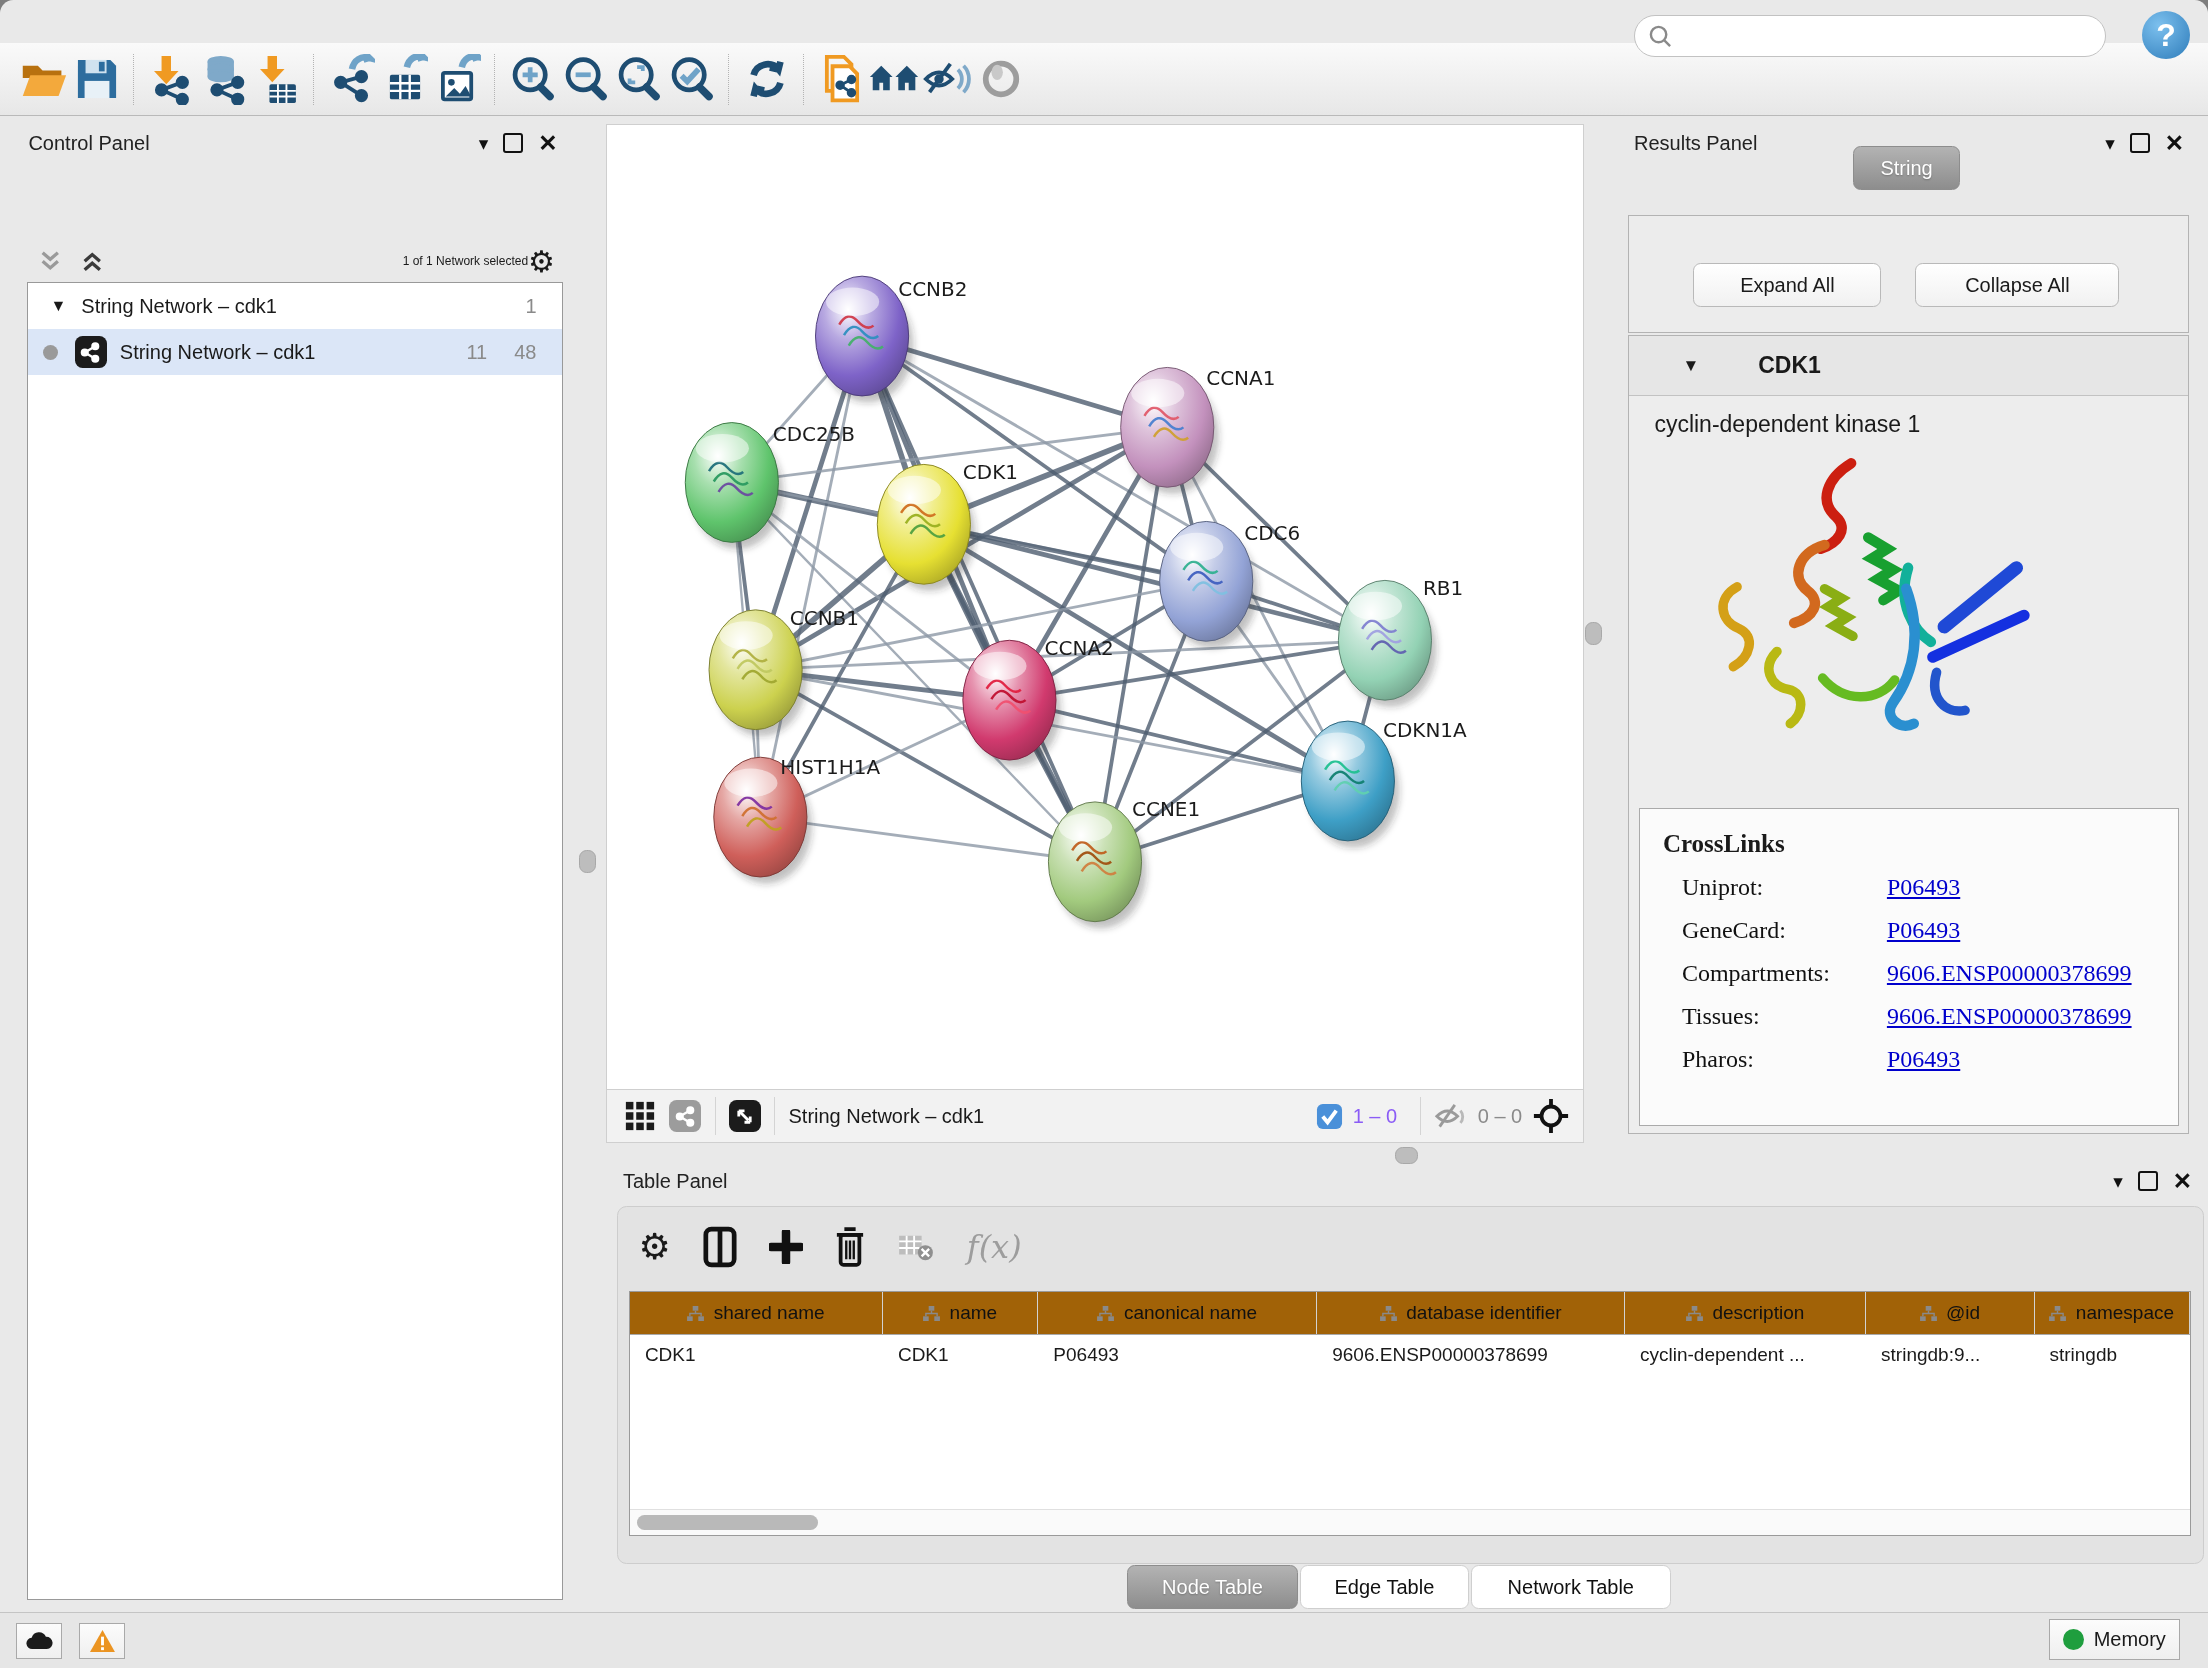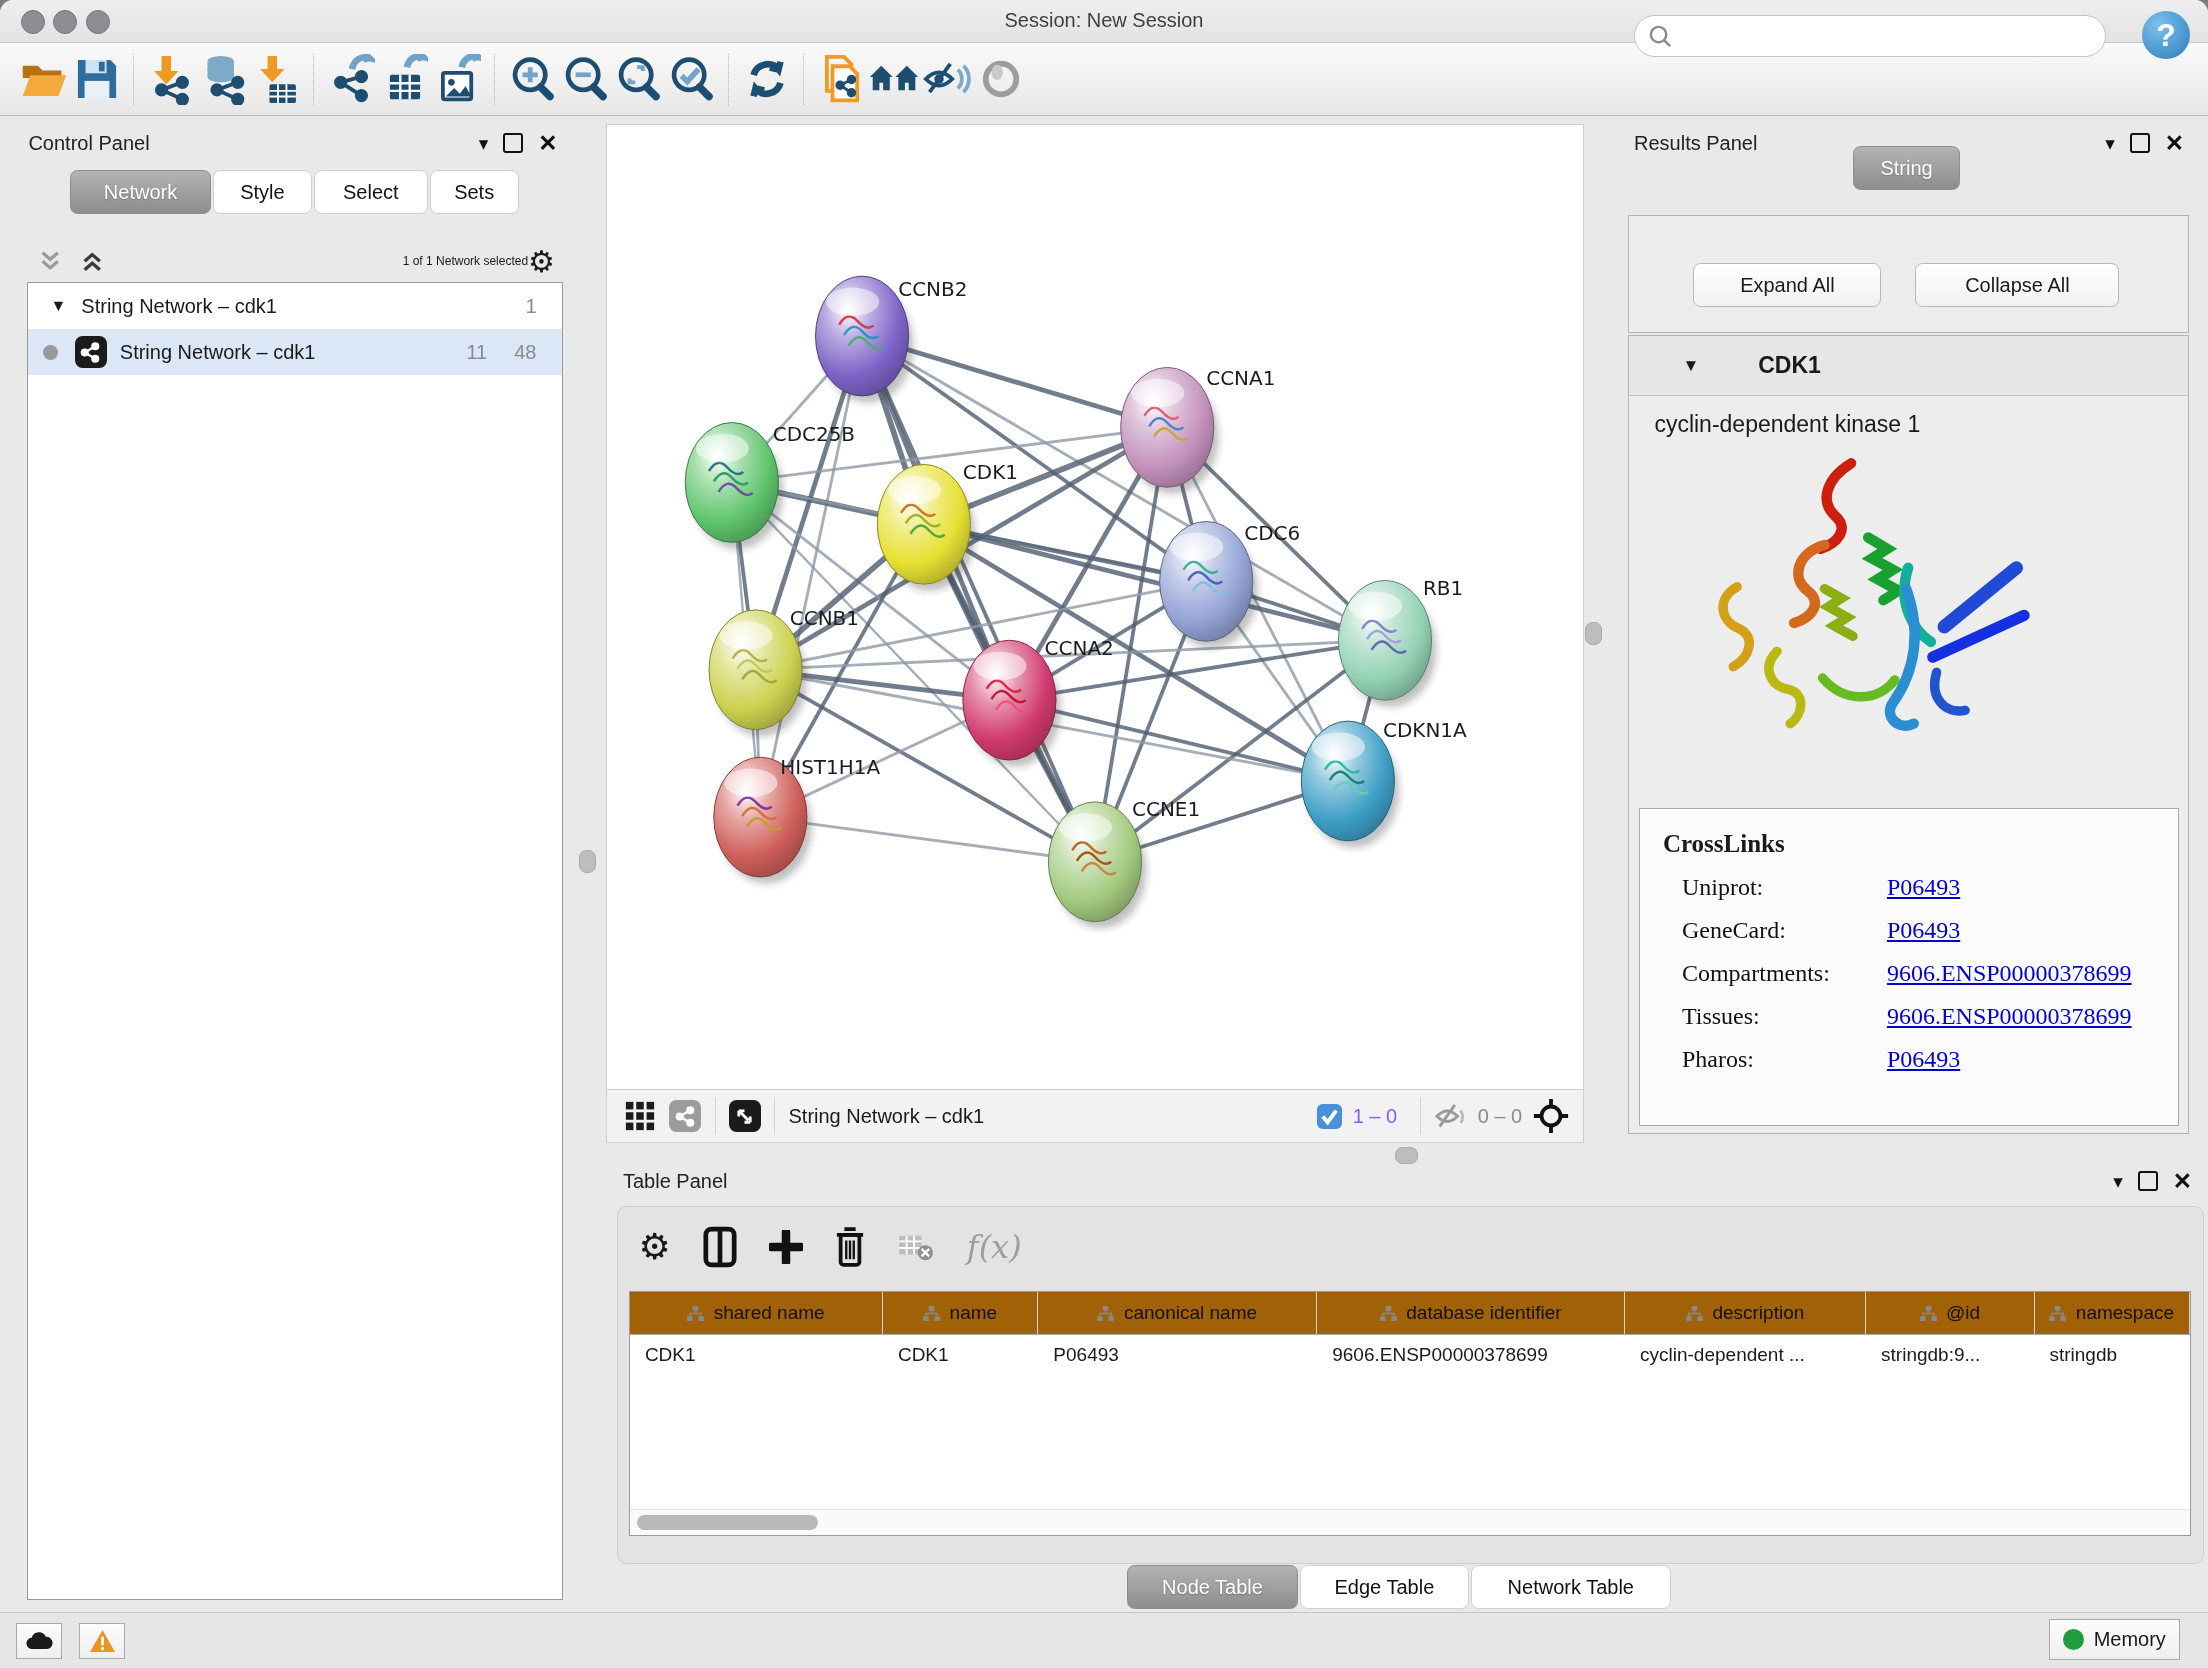--- a/index.html
+++ b/index.html
@@ -93,26 +93,20 @@
         border:1.4px solid #a9a9a9;display:flex;align-items:center;justify-content:center;}
   #memorybtn{left:2049px;width:129px;height:39px;top:5.7px;font-size:20px;gap:9.5px;}
   .dot-green{width:21px;height:21px;border-radius:50%;}
   svg text{font-family:"DejaVu Sans",sans-serif;}
 </style>
 </head>
 <body>
 
 <div class="app">
 
-  <div class="titlebar">
-    <div class="tl" style="left:21px"></div>
-    <div class="tl" style="left:53px"></div>
-    <div class="tl" style="left:86px"></div>
-    <div class="win-title">Session: New Session</div>
-  </div>
 
   <div class="toolbar">
     <div style="width:17px"></div>
     <div class="tbtn">
       <svg width="49" height="42" viewBox="0 0 52 44">
         <path d="M4 8 h16 l5 5 h20 v8 H4z" fill="#b8710f"></path>
         <path d="M4 40 L12 18 h38 L42 40z" fill="#f3a93c"></path>
       </svg>
     </div>
     <div class="tbtn">
@@ -275,26 +269,20 @@
 
   <div id="control-panel">
     <div style="display:flex;align-items:center;justify-content:space-between;padding:0 11.4px;height:38px;">
       <span class="ptitle">Control Panel</span>
       <span class="pctl">
         <span class="caret">▾</span>
         <span class="floatbox"></span>
         <span class="closex">✕</span>
       </span>
     </div>
-    <div id="cp-tabs">
-        <div class="tab sel" style="width: 141px; margin-left: 0px;">Network</div>
-        <div class="tab" style="width: 99px; margin-left: 1.9px;">Style</div>
-        <div class="tab" style="width: 114px; margin-left: 1.9px;">Select</div>
-        <div class="tab" style="width: 89px; margin-left: 1.9px;">Sets</div>
-      </div>
     <div id="cp-head">
       <svg width="28.5" height="28.5" viewBox="0 0 30 30" style="margin-left:9.5px">
         <path d="M7 6 l8 7 8 -7 M7 15 l8 7 8 -7" stroke="#9a9a9a" stroke-width="3.5" fill="none"></path>
         </svg>
       <svg width="28.5" height="28.5" viewBox="0 0 30 30" style="margin-left:13.3px">
         <path d="M7 24 l8 -7 8 7 M7 15 l8 -7 8 7" stroke="#3a3a3a" stroke-width="3.5" fill="none"></path>
         </svg>
       <span style="flex:1;text-align:right;font-size:12px">1 of 1 Network selected</span>
       <span style="font-size:30px;margin-right:9.5px">⚙</span>
     </div>

